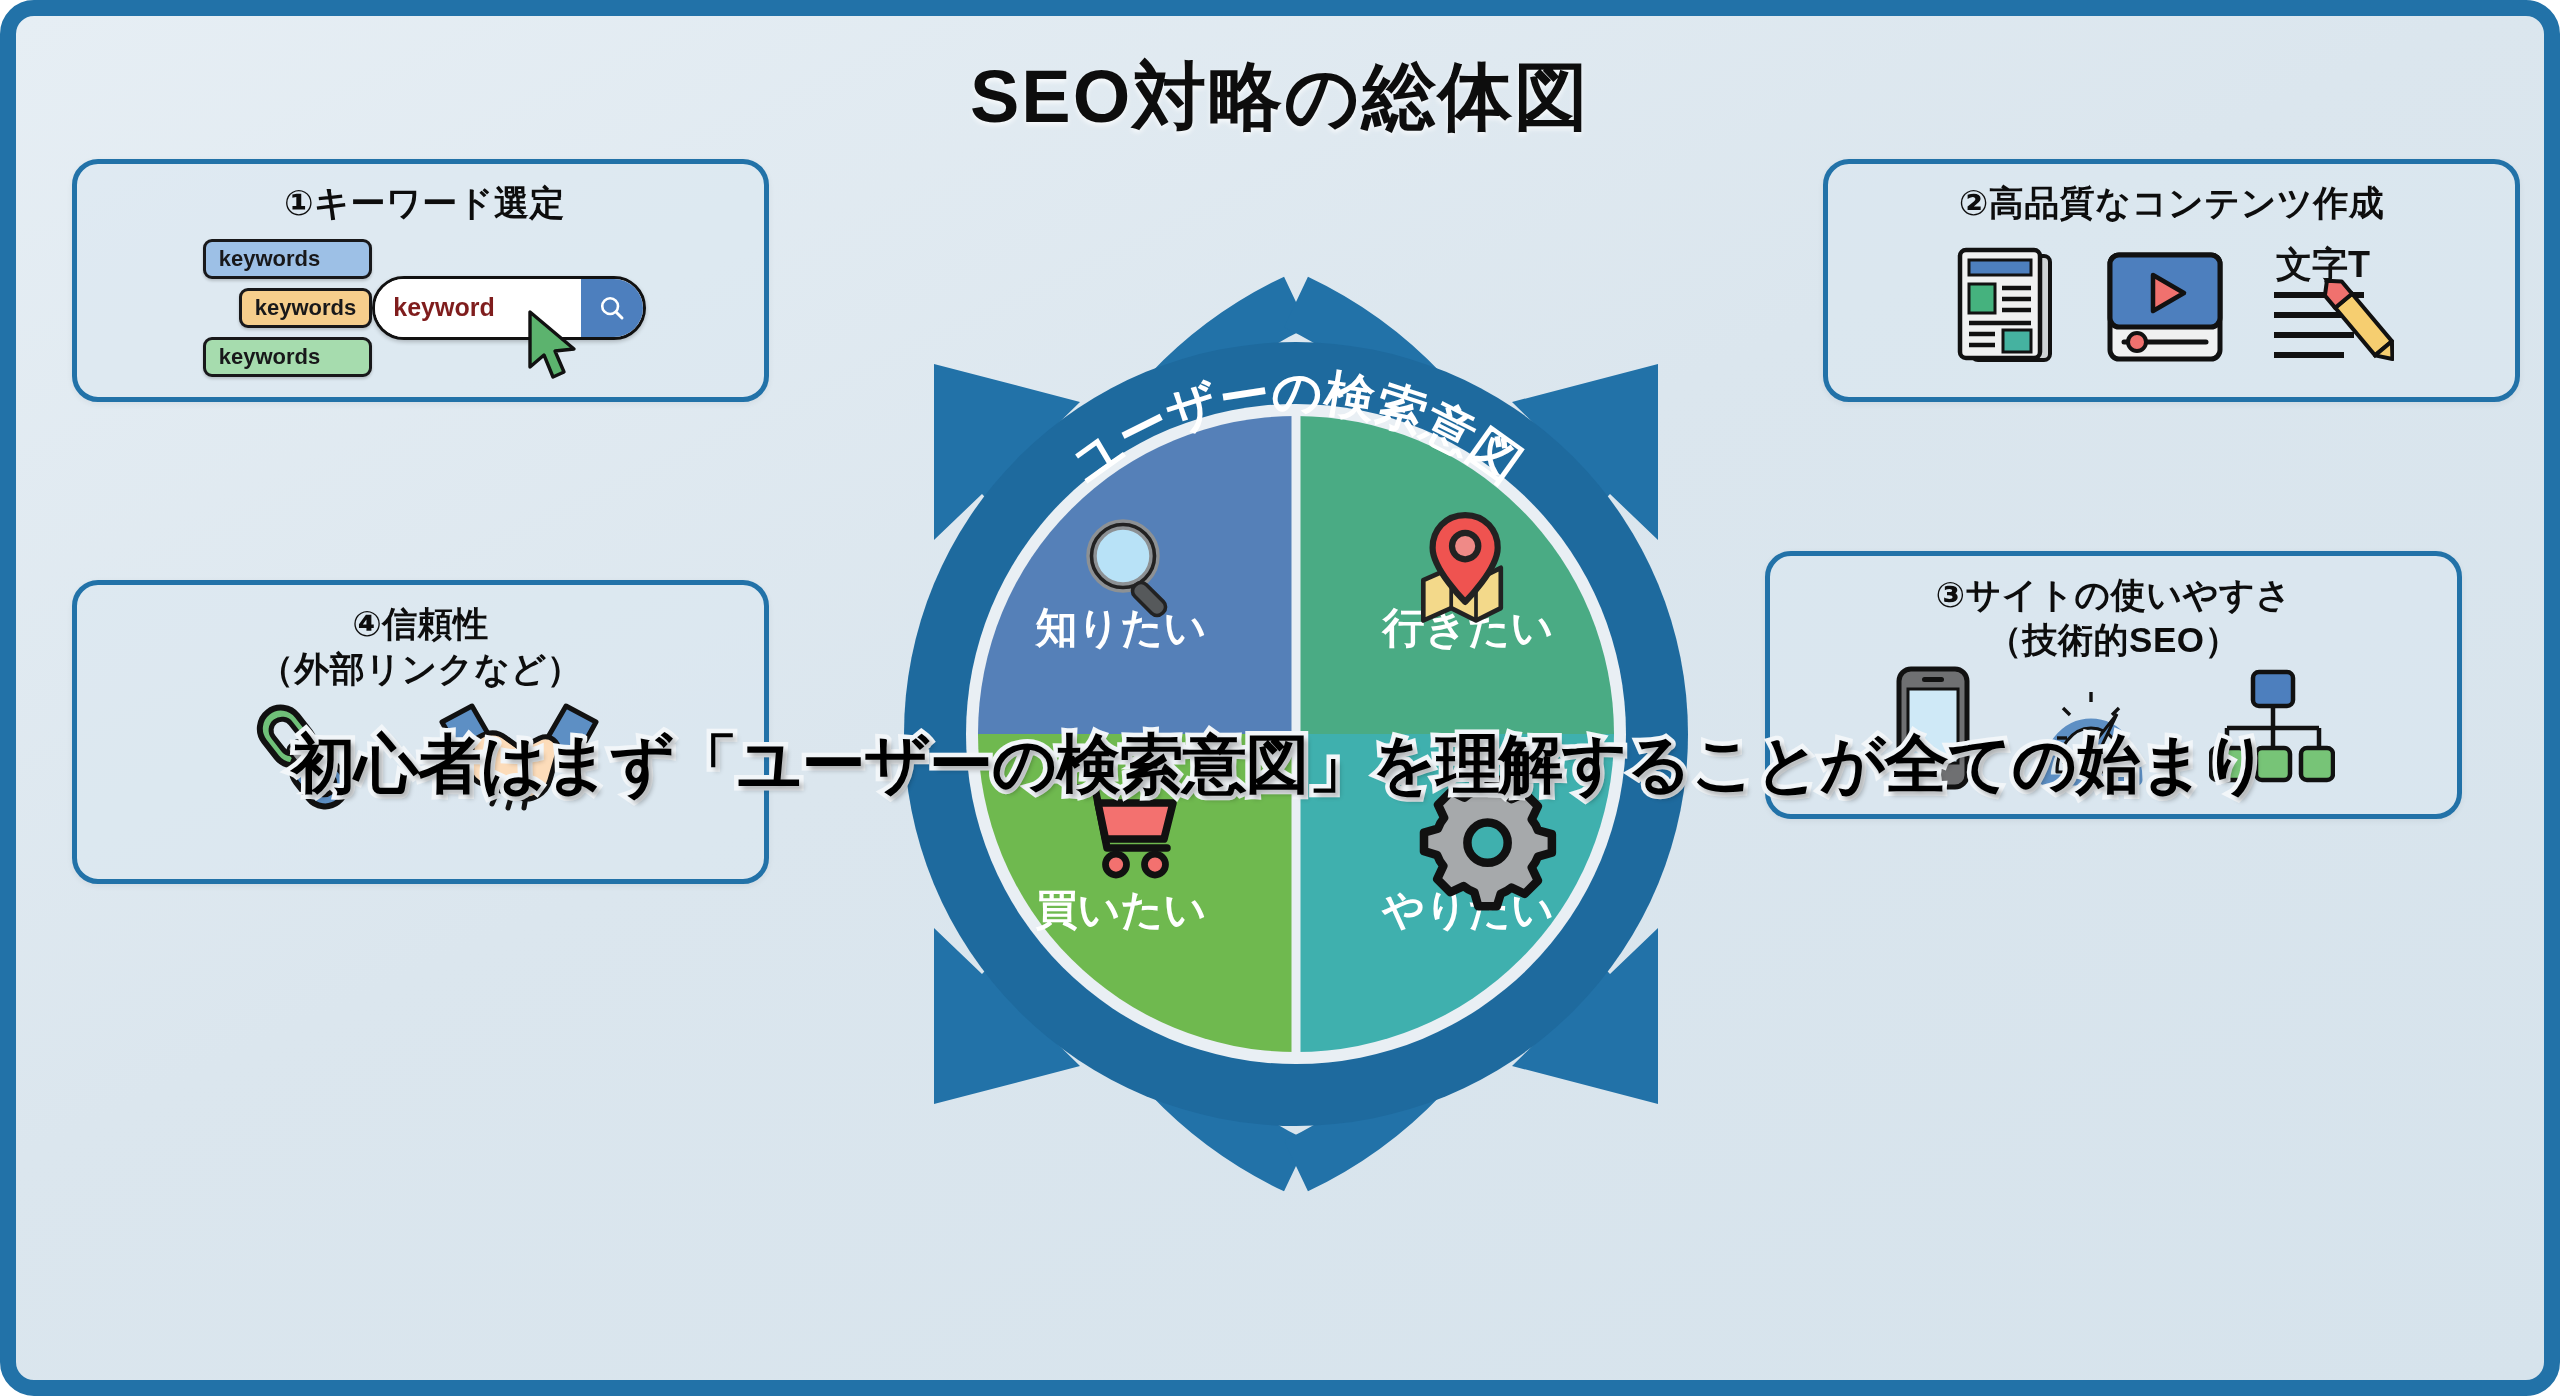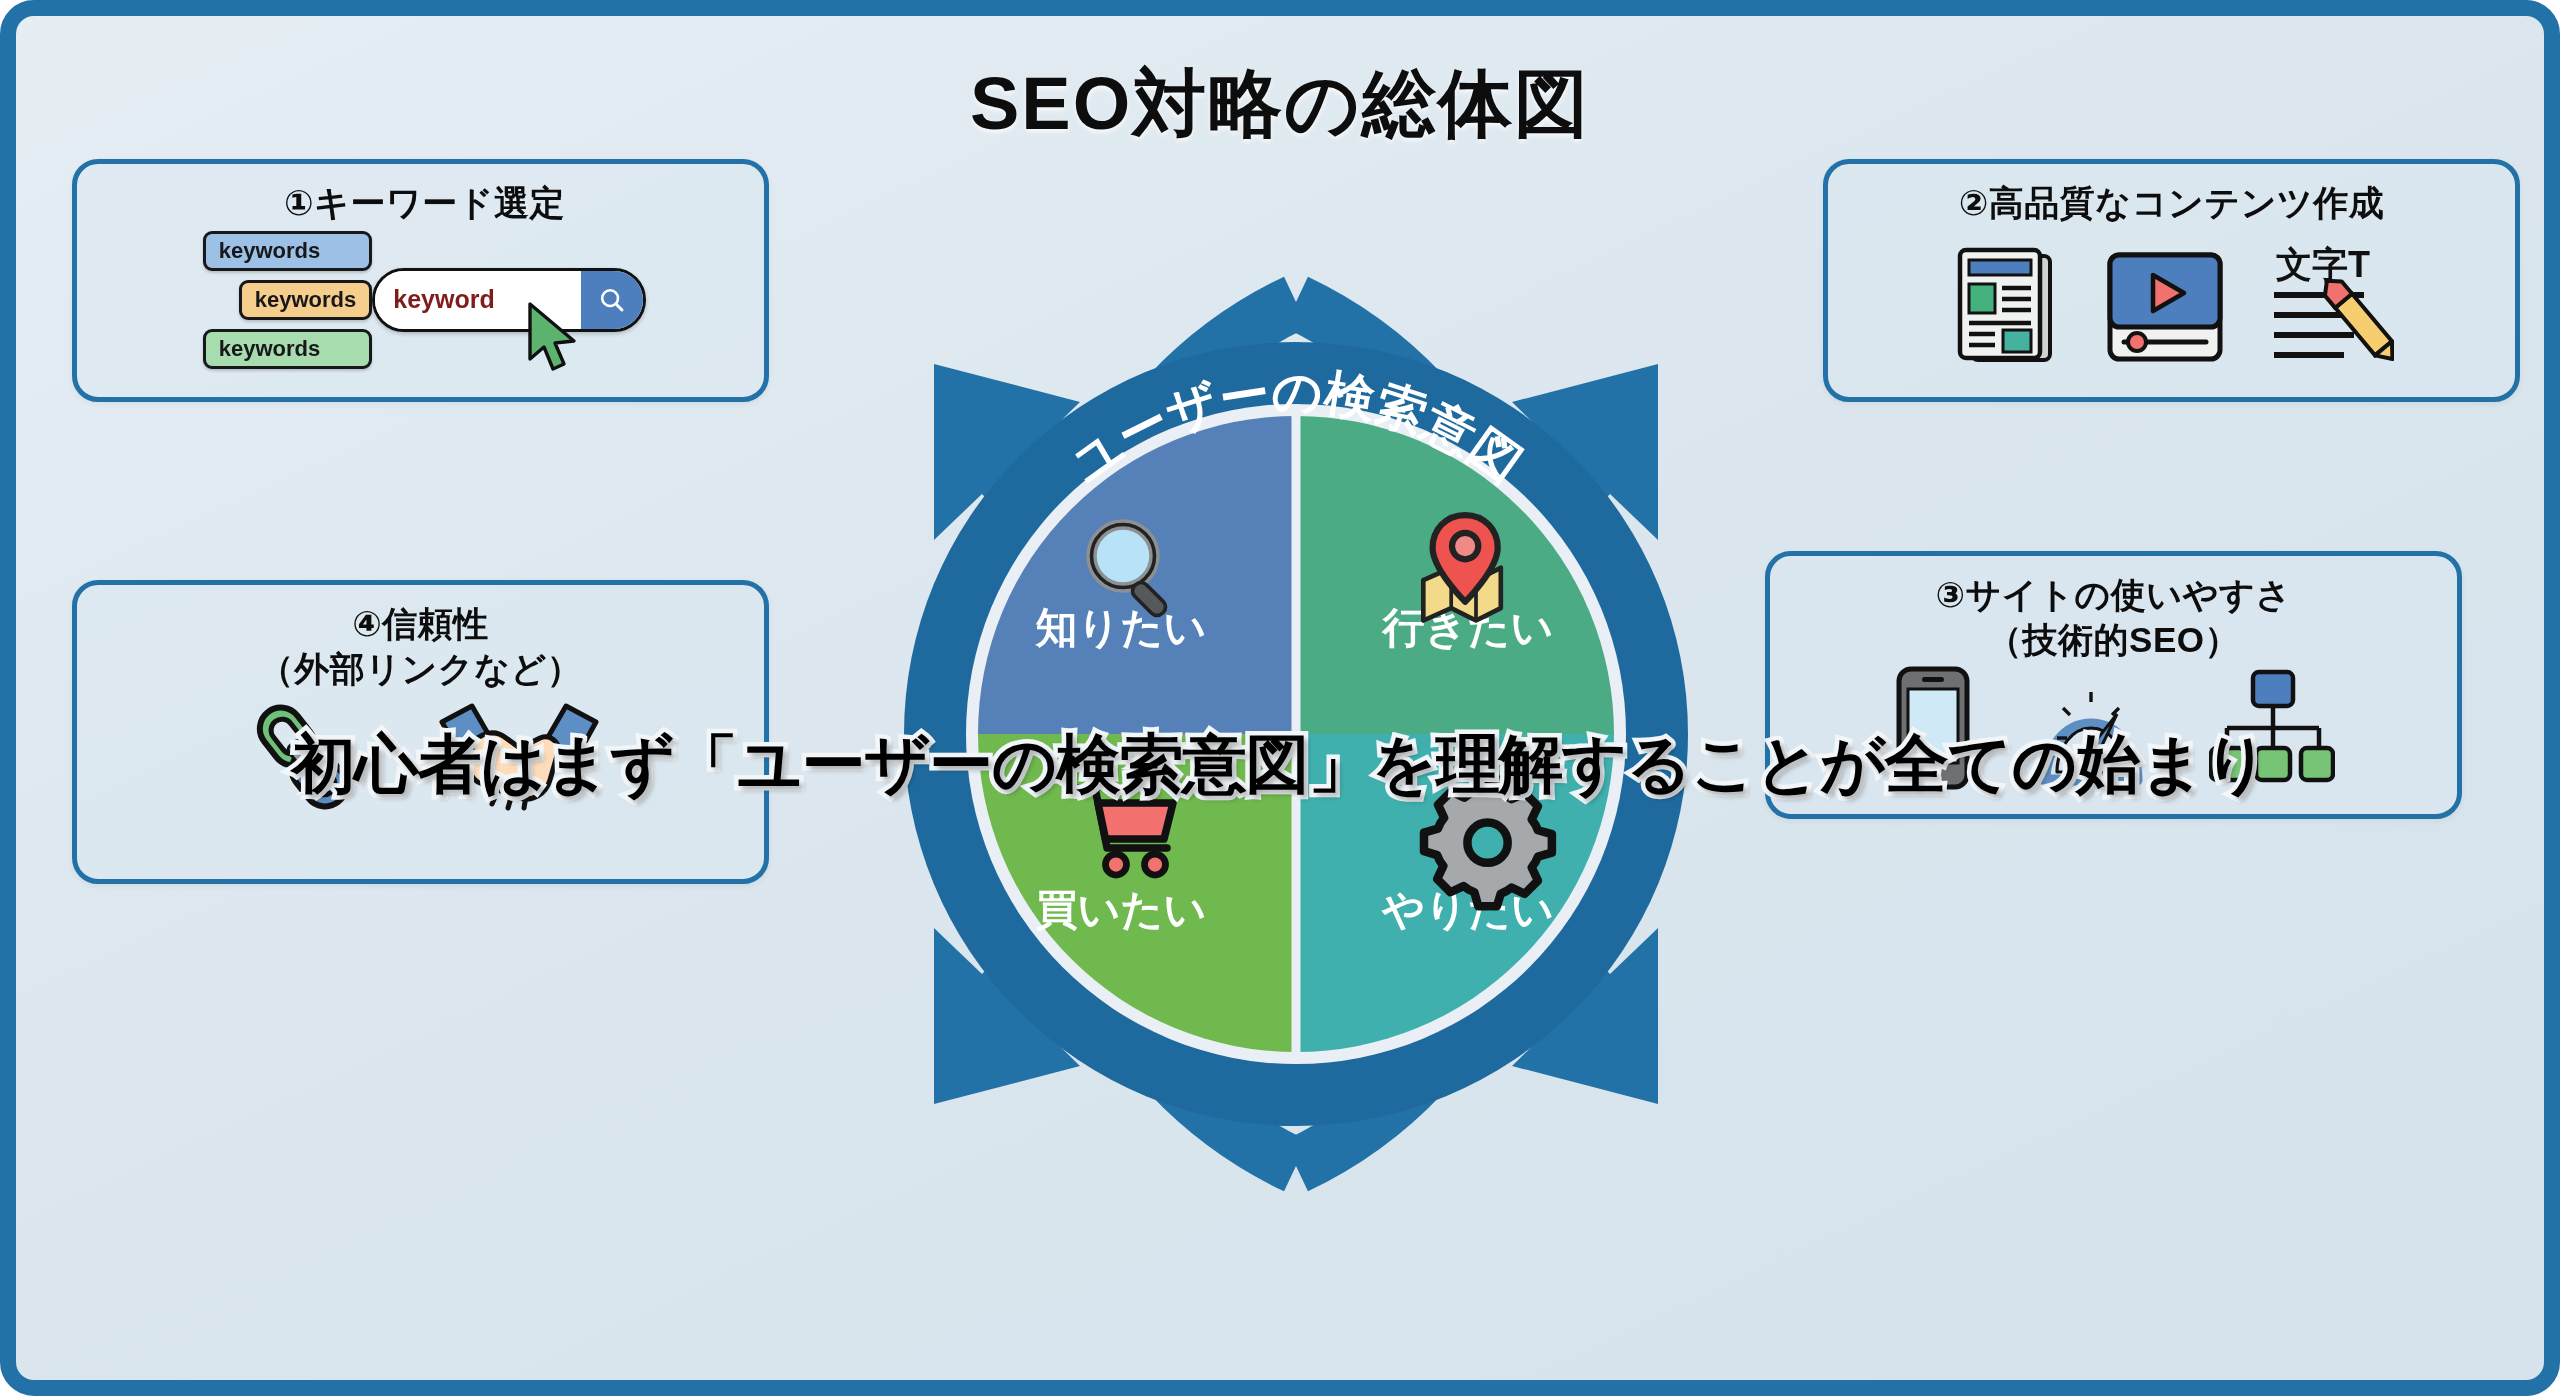--- a/index.html
+++ b/index.html
@@ -3,35 +3,35 @@
 <meta charset="utf-8">
 <style>
   html,body{margin:0;padding:0;background:#ffffff;}
   body{width:2560px;height:1396px;overflow:hidden;font-family:"Liberation Sans","DejaVu Sans",sans-serif;}
 
   #stage{position:relative;width:2560px;height:1396px;
          background:linear-gradient(155deg,#e6eef4 0%,#dbe6ee 45%,#d6e3ec 100%);
          box-sizing:border-box;border:16px solid #2272a8;border-radius:34px;}
 
   
-  #title{position:absolute;left:0;right:0;top:39px;text-align:center;
+  #title{position:absolute;left:0;right:0;top:32px;text-align:center;
          font-size:74px;font-weight:bold;color:#0d0d0d;letter-spacing:2px;
          text-shadow:0 3px 5px rgba(255,255,255,.75);}
 
   
   .card{position:absolute;box-sizing:border-box;border:5px solid #2272a8;border-radius:26px;
         background:rgba(219,232,241,.55);box-shadow:0 2px 6px rgba(0,0,0,.06);}
   #card-kw {left:56px;  top:143px; width:697px; height:243px;padding-left:8px;}
   #card-ct {left:1807px;top:143px; width:697px; height:243px;}
   #card-tr {left:56px;  top:535px; width:697px; height:304px;margin-top:29px;}
   #card-ux {left:1749px;top:535px; width:697px; height:268px;}
 
   .card-title{text-align:center;font-size:35px;font-weight:bold;color:#0d0d0d;
               line-height:1.22;margin-top:18px;letter-spacing:.5px;}
-  .card-body{display:flex;align-items:center;justify-content:center;margin-top:6px;}
+  .card-body{display:flex;align-items:center;justify-content:center;margin-top:14px;}
 
   
   .chips{display:flex;flex-direction:column;gap:9px;}
   .chip{border:3px solid #18181a;border-radius:9px;padding:4px 13px;font-size:22px;
         font-weight:bold;color:#18181a;box-shadow:0 2px 3px rgba(0,0,0,.18);}
   .chip.c1{background:#9dc0e6;}
   .chip.c2{background:#f6ce8c;margin-left:36px;}
   .chip.c3{background:#a6dcae;}
 
   

